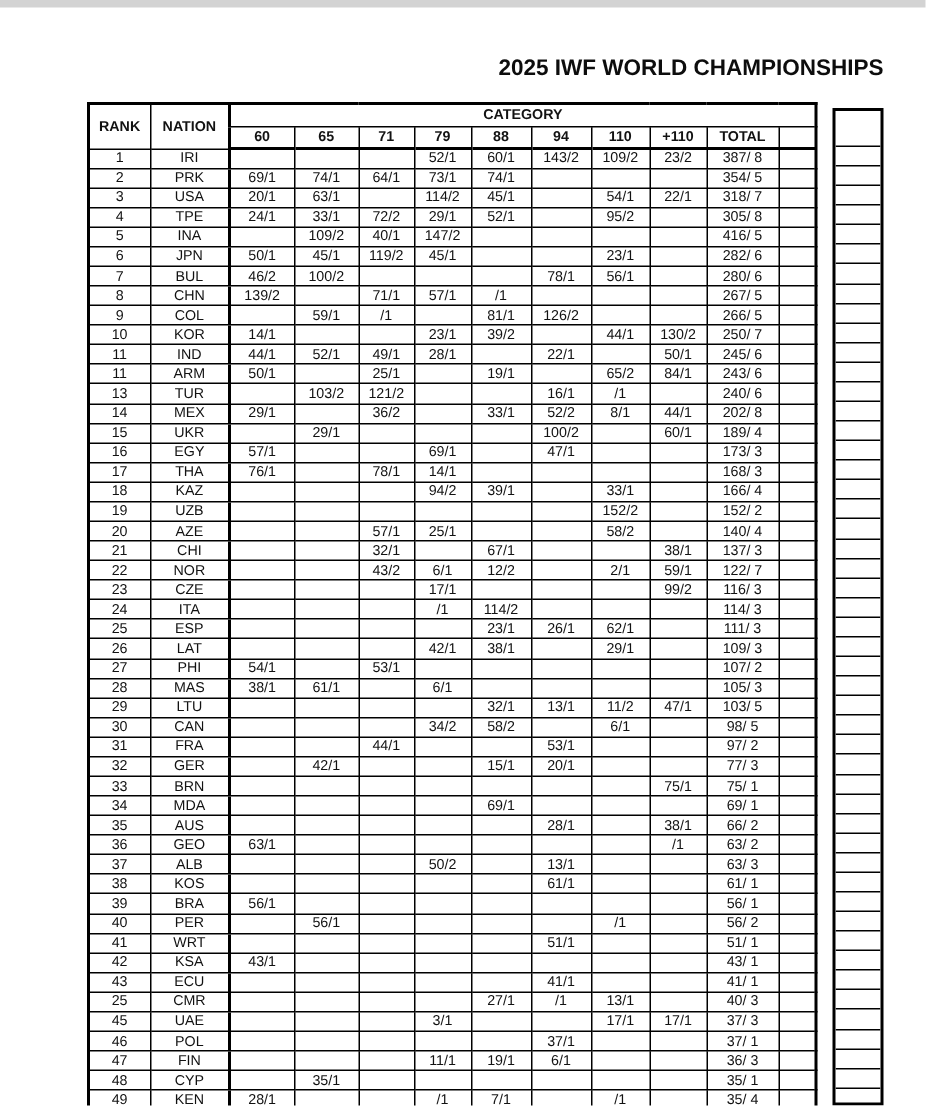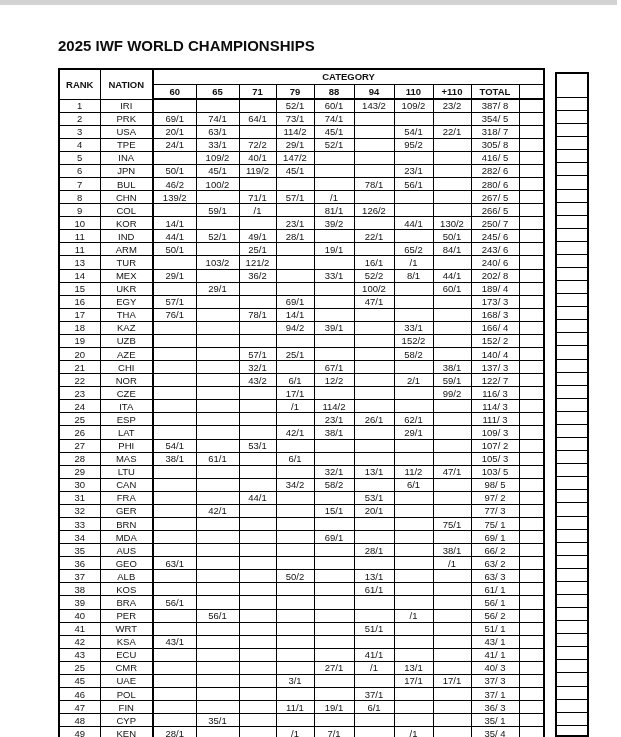--- a/index.html
+++ b/index.html
@@ -4,21 +4,21 @@
 <style>
   * { margin:0; padding:0; box-sizing:border-box; }
   html,body { width:621px; height:737px; }
   body {
     position:relative; overflow:hidden; background:#ffffff;
     font-family:"Liberation Sans", sans-serif; color:#121212;
   }
   .top-strip { position:absolute; top:0; left:0; width:617px; height:5px; background:#d3d3d3; }
   .title-block {
     position:absolute; top:5px; left:58px; width:531px;
-    text-align:left; font-weight:bold; font-size:15px; line-height:16.5px;
+    text-align:right; font-weight:bold; font-size:15px; line-height:16.5px;
     color:#0d0d0d; white-space:pre;
   }
   table.main {
     position:absolute; top:68px; left:58px; width:485px;
     border-collapse:collapse; table-layout:fixed;
     border:2px solid #000;
     font-size:9.5px; color:#121212;
   }
   table.main th, table.main td {
     border:1px solid #000; text-align:center; vertical-align:middle;

